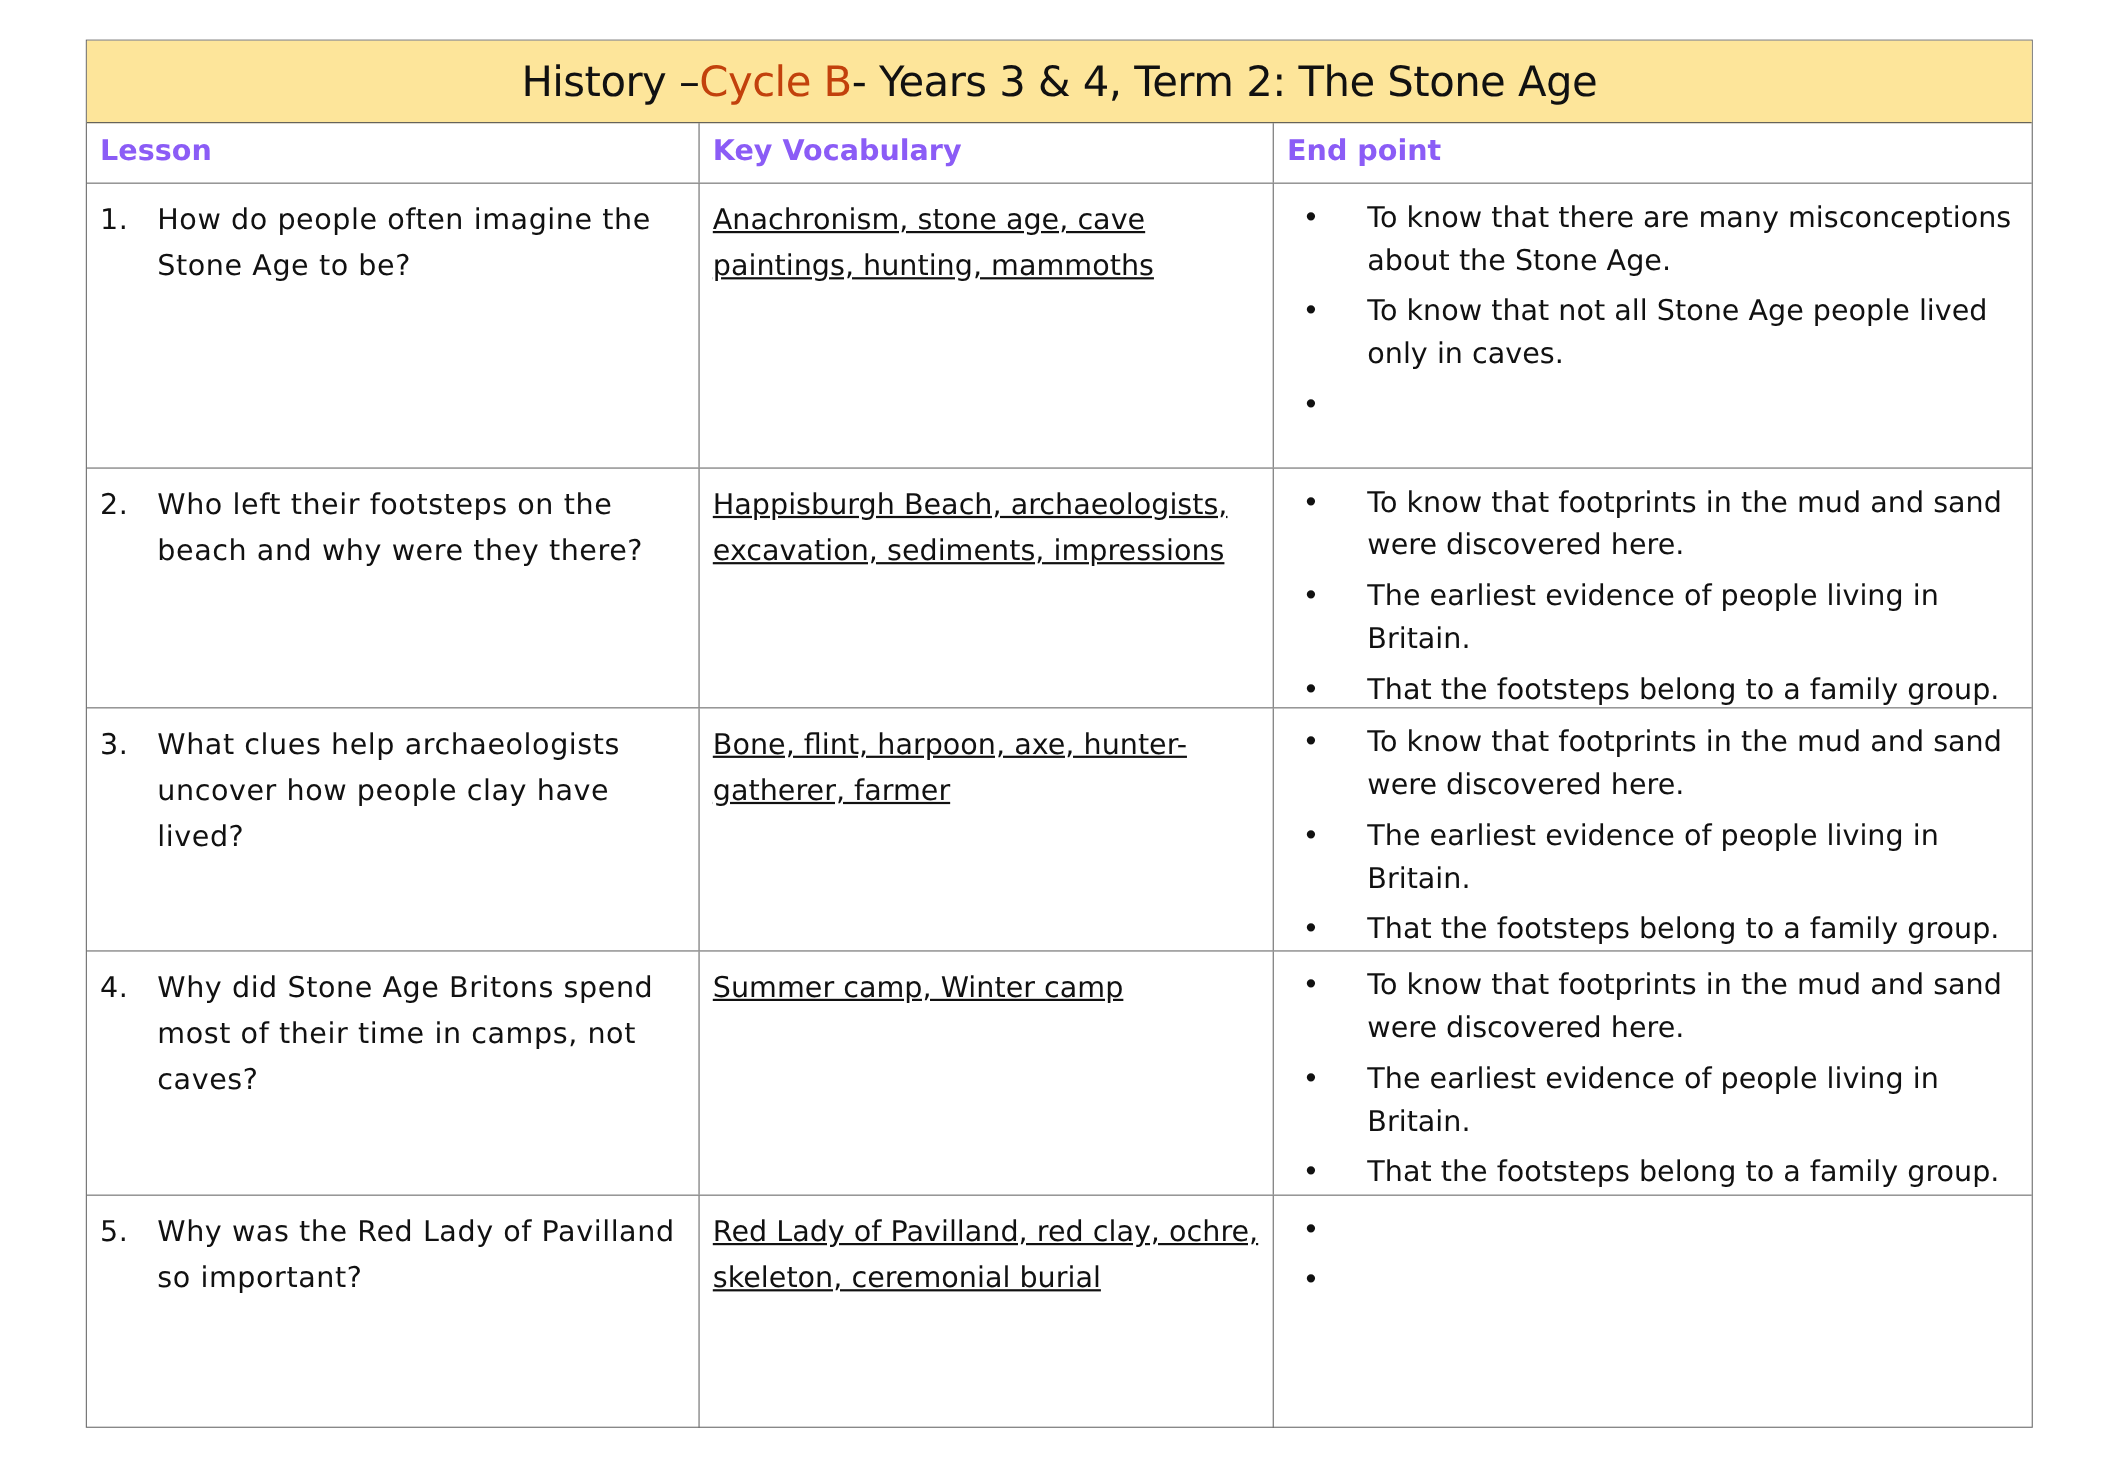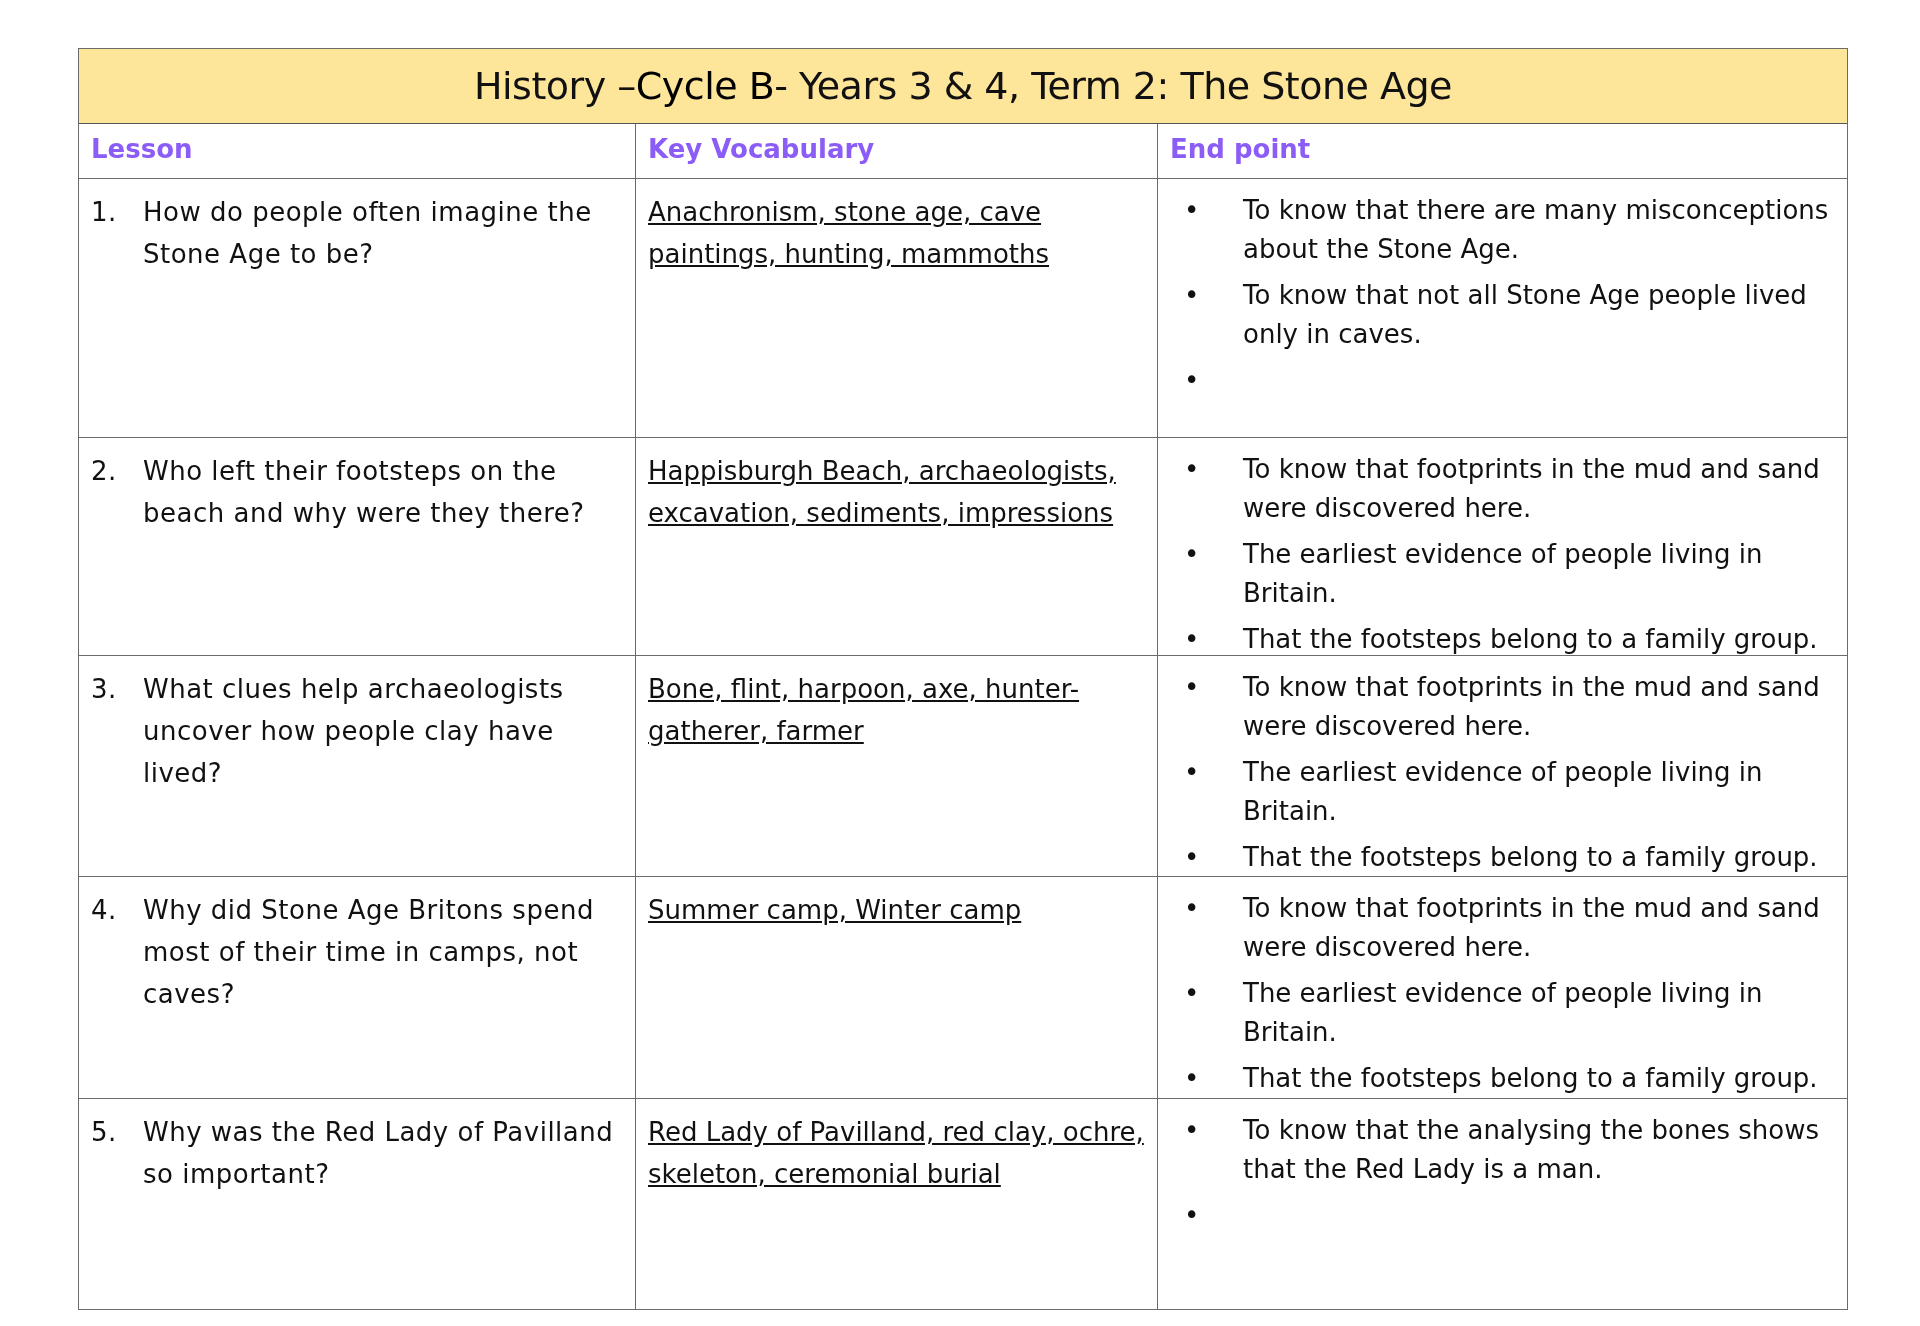--- a/index.html
+++ b/index.html
@@ -1,27 +1,27 @@
 <!DOCTYPE html>
 <html><head>
 <meta charset="utf-8">
 <style>
   html, body { margin: 0; padding: 0; background: #ffffff; }
   body { width: 1920px; height: 1326px; position: relative; overflow: hidden; }
   .table {
-    position: absolute; left: 78px; top: 48px; width: 1770px; height: 1262px;
+    position: absolute; left: 78px; top: 36px; width: 1770px; height: 1262px;
     border: 1.5px solid #6b6b6b; box-sizing: border-box;
   }
   .title-row {
     height: 74px; background: #fde59a; border-bottom: 1.5px solid #555;
     display: flex; align-items: center; justify-content: center;
     font-family: "DejaVu Sans", sans-serif; font-size: 38px; color: #111;
     letter-spacing: -0.5px;
   }
-  .title-row .accent { color: #000000; }
+  .title-row .accent { color: #c2410c; }
   .row { display: flex; border-bottom: 1.5px solid #6b6b6b; box-sizing: border-box; }
   .row:last-child { border-bottom: none; }
   .cell { box-sizing: border-box; padding: 12px 12px; border-right: 1.5px solid #6b6b6b; }
   .cell:last-child { border-right: none; }
   .c1 { width: 557px; }
   .c2 { width: 522px; }
   .c3 { flex: 1; }
   .hdr { height: 55px; }
   .hdr .cell { font-family: "DejaVu Sans", sans-serif; font-weight: bold; font-size: 26px; padding-top: 10px; color: #8b5cf6; }
   .body-text { font-family: "DejaVu Sans", sans-serif; font-size: 26px; line-height: 42px; color: #111; text-decoration: underline; }
@@ -157,21 +157,20 @@
           <div class="lesson">
             <span class="num">5.</span>
             <span>Why was the Red Lady of Pavilland so important?</span>
           </div>
         </div>
       <div class="cell c2 body-text">Red Lady of Pavilland, red clay, ochre, skeleton, ceremonial burial</div>
       <div class="cell c3">
         <ul class="ep">
           <li>
               <span class="bullet">•</span>
-              <span>To know that the analysing the bones shows that the Red Lady is a man.</span>
             </li>
           <li>
               <span class="bullet">•</span>
             </li>
         </ul>
       </div>
     </div>
   </div>
 </div>
 

